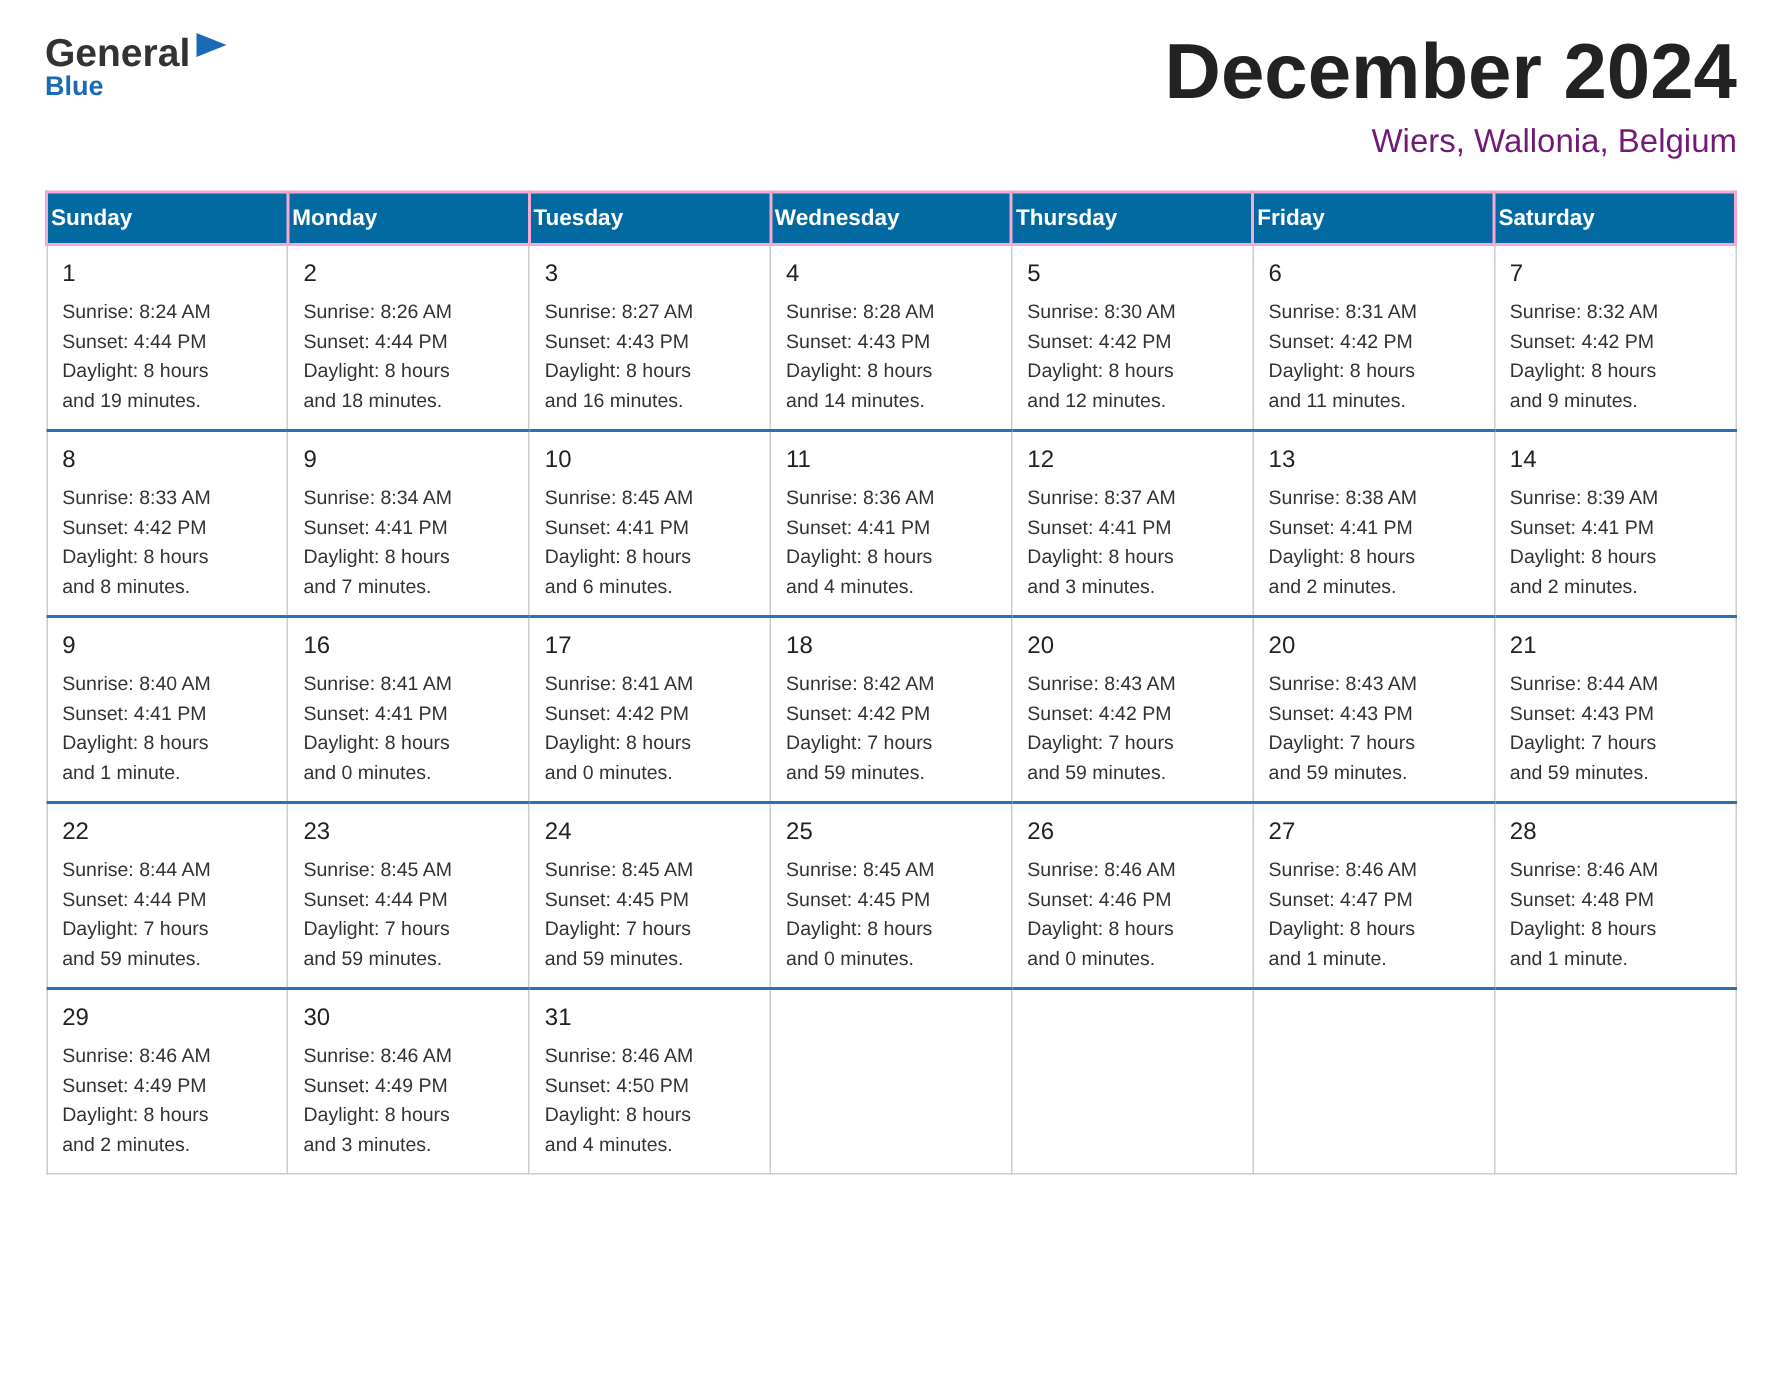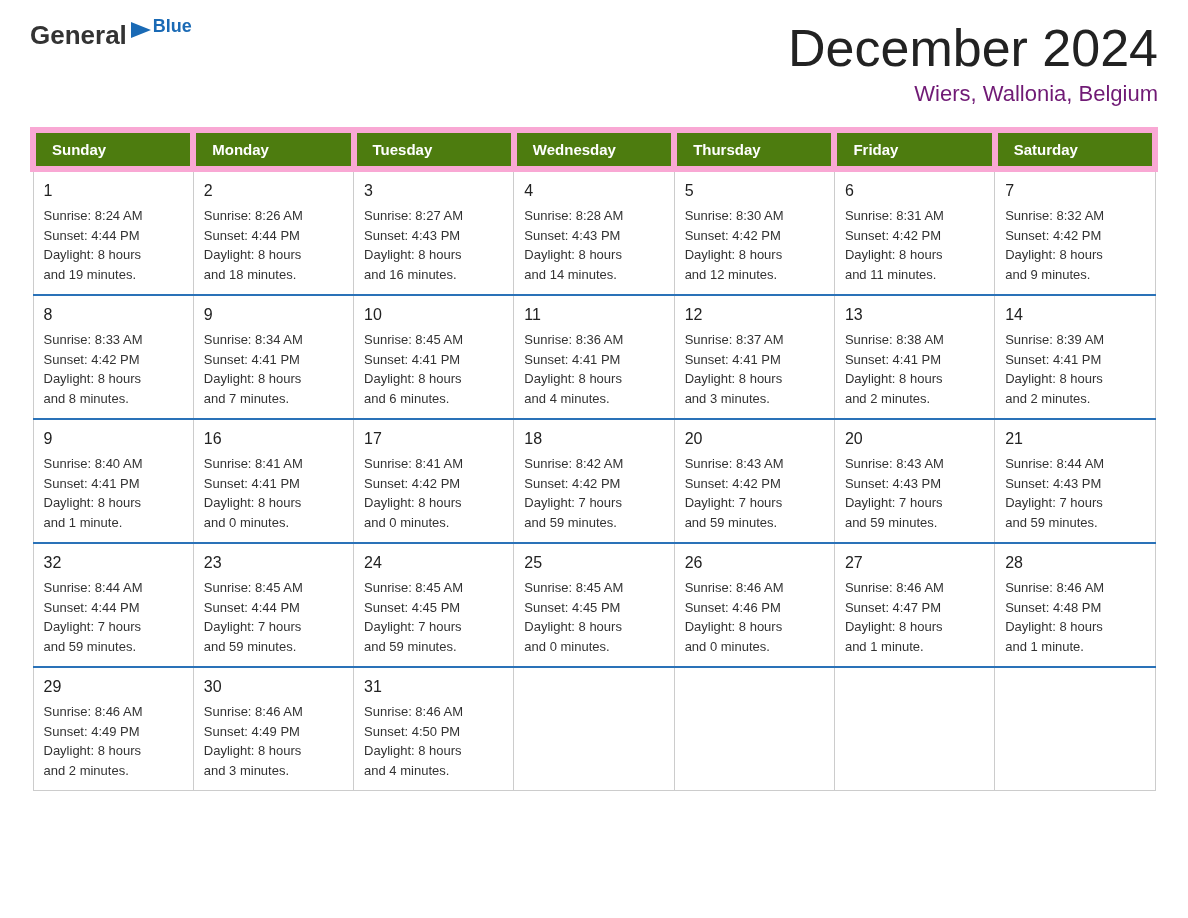--- a/index.html
+++ b/index.html
@@ -11,21 +11,21 @@
       min-height: 918px;
     }
     .header {
       display: flex;
       justify-content: space-between;
       align-items: flex-start;
       margin-bottom: 20px;
     }
     .logo {
       display: flex;
-      flex-direction: row;
+      flex-direction: column;
       align-items: flex-start;
     }
     .logo-text {
       display: flex;
       align-items: center;
       font-size: 26px;
       font-weight: bold;
       color: #333;
     }
     .logo-general { color: #333; }
@@ -33,42 +33,42 @@
       color: #1a6ab5;
       font-size: 18px;
       font-weight: bold;
       margin-top: -4px;
     }
     .title-block {
       text-align: right;
     }
     .month-title {
       font-size: 52px;
-      font-weight: normal;
+      font-weight: bold;
       color: #222;
       line-height: 1.1;
     }
     .location-title {
       font-size: 22px;
       color: #701a75;
       margin-top: 4px;
     }
     table {
       width: 100%;
       border-collapse: collapse;
       table-layout: fixed;
     }
     thead tr th {
-      background: #4d7c0f;
+      background: #0369a1;
       color: #fff;
       font-size: 15px;
       font-weight: bold;
-      padding: 8px 16px;
+      padding: 8px 2px;
       text-align: left;
-      border: 6px solid #f9a8d4;
+      border: 2px solid #f9a8d4;
     }
     tbody tr td {
       vertical-align: top;
       padding: 7px 10px 10px 10px;
       border: 1px solid #ccc;
       border-top: 2px solid #2a72b8;
       font-size: 13px;
       color: #333;
       line-height: 1.5;
       min-height: 90px;
@@ -270,21 +270,21 @@
         <td>
           <span class="day-num">21</span>
           <div class="day-info">Sunrise: 8:44 AM</div>
           <div class="day-info">Sunset: 4:43 PM</div>
           <div class="day-info">Daylight: 7 hours</div>
           <div class="day-info">and 59 minutes.</div>
         </td>
       </tr>
       <tr>
         <td>
-          <span class="day-num">32</span>
+          <span class="day-num">22</span>
           <div class="day-info">Sunrise: 8:44 AM</div>
           <div class="day-info">Sunset: 4:44 PM</div>
           <div class="day-info">Daylight: 7 hours</div>
           <div class="day-info">and 59 minutes.</div>
         </td>
         <td>
           <span class="day-num">23</span>
           <div class="day-info">Sunrise: 8:45 AM</div>
           <div class="day-info">Sunset: 4:44 PM</div>
           <div class="day-info">Daylight: 7 hours</div>

